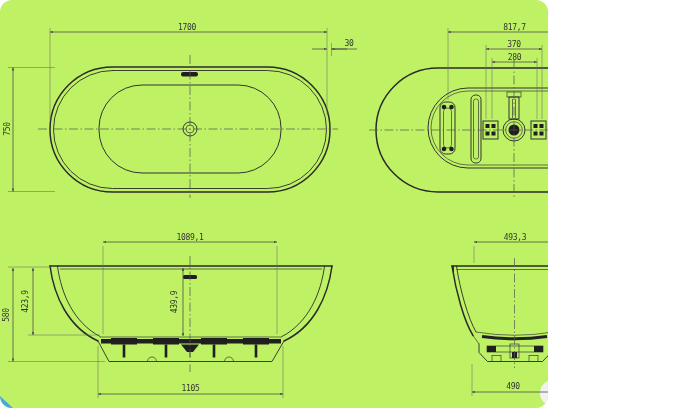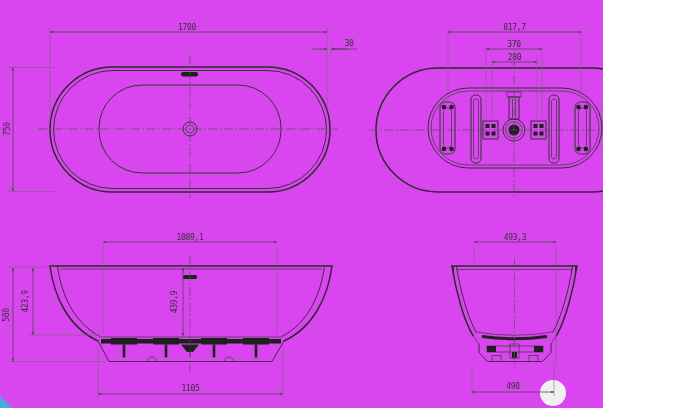--- a/index.html
+++ b/index.html
@@ -1,17 +1,17 @@
 <!DOCTYPE html>
 <html><head>
 <meta charset="utf-8">
 <style>
   html,body{margin:0;padding:0;background:#ffffff;}
-  .stage{position:relative;width:603px;height:408px;background:#d946ef;overflow:hidden;
-         font-family:"DejaVu Sans Mono","Liberation Mono",monospace;}
+  .stage{position:relative;width:548px;height:408px;background:#bef264;overflow:hidden;
+         font-family:"DejaVu Sans Mono","Liberation Mono",monospace;border-radius:12px;}
   svg{display:block}
   .outline{fill:none;stroke:#2b2b2b;stroke-width:1.5;stroke-linecap:round;}
   .outline-thin{fill:none;stroke:#2b2b2b;stroke-width:0.9;stroke-linecap:round;}
   .detail{fill:none;stroke:#333333;stroke-width:1;}
   .detail-fine{fill:none;stroke:#3a3a3a;stroke-width:0.7;}
   .solid{fill:#1f1f1f;stroke:none;}
   .dimline{fill:none;stroke:#474747;stroke-width:0.75;}
   .ext{fill:none;stroke:#6b6b6b;stroke-width:0.55;}
   .cl{fill:none;stroke:#555555;stroke-width:0.7;stroke-dasharray:9 2.5 1.5 2.5;}
   text{font-family:"DejaVu Sans Mono","Liberation Mono",monospace;font-size:8px;fill:#343434;

